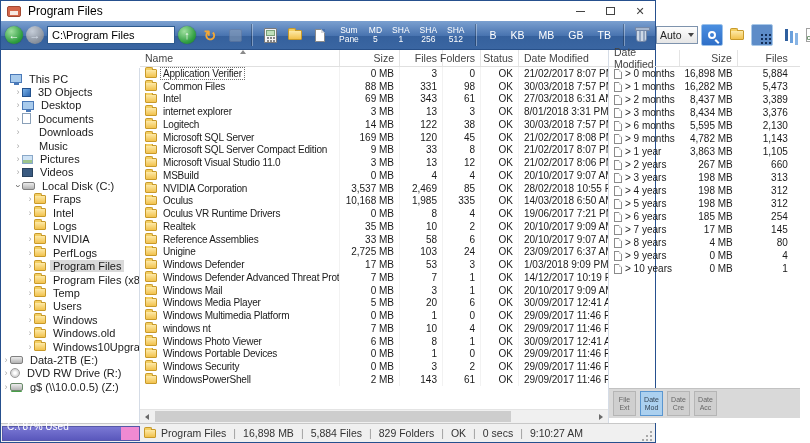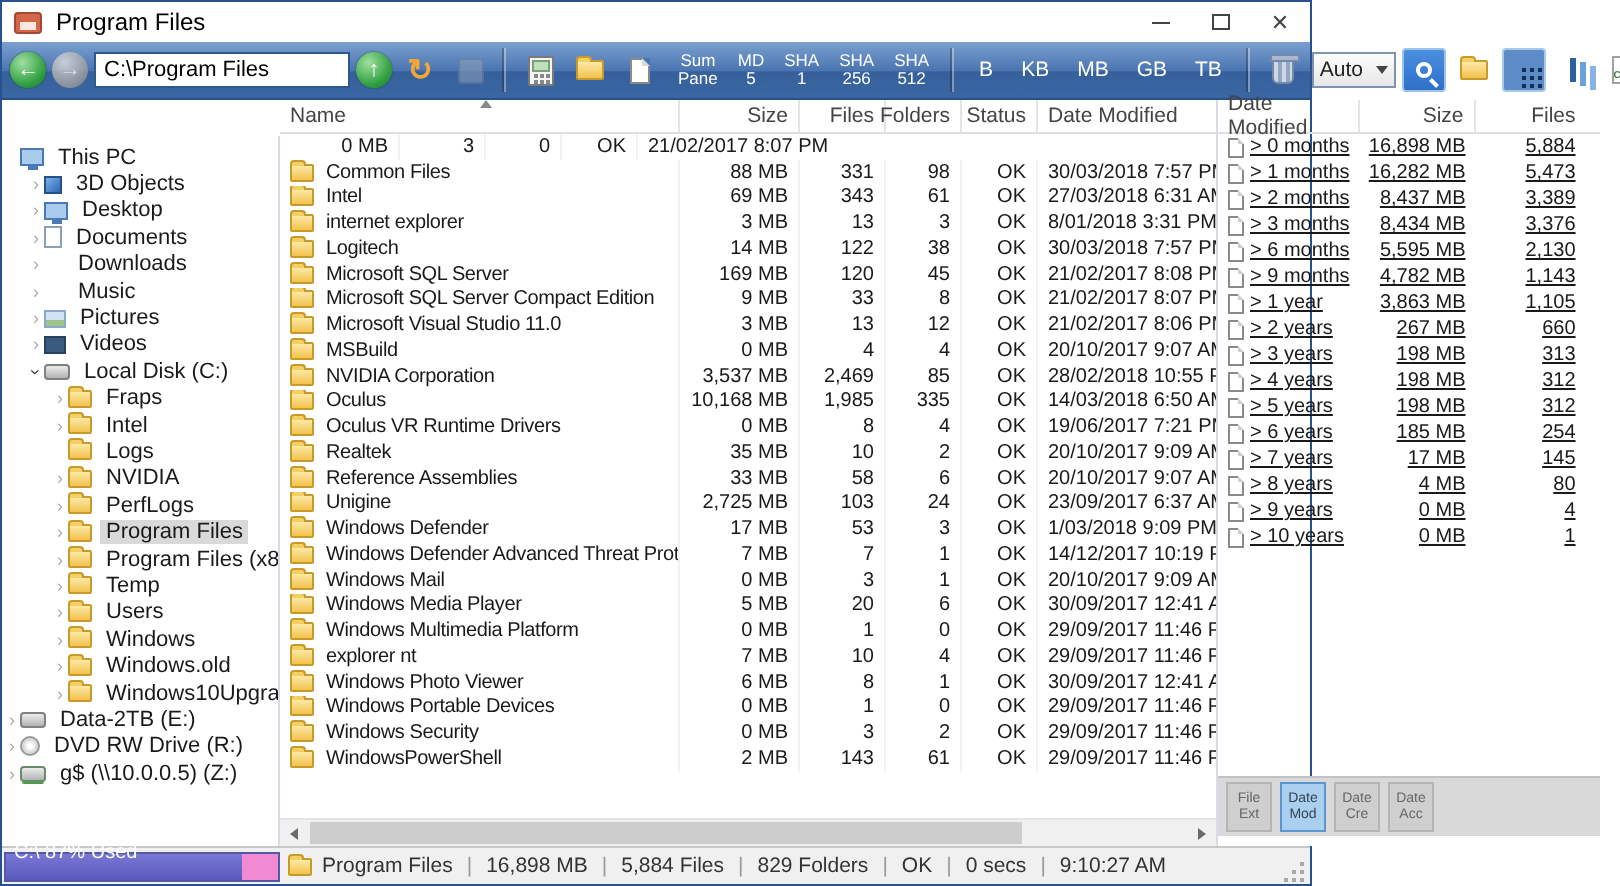--- a/index.html
+++ b/index.html
@@ -108,21 +108,21 @@
   .tri-r { width:0;height:0;border-top:3px solid transparent;border-bottom:3px solid transparent;border-left:4px solid #6a6a6a; }
   .hsthumb { position:absolute; top:1px; bottom:1px; left:15px; width:76%; background:#cdcdcd; }
 
   
   .sidepanel { flex:1 1 auto; display:flex; flex-direction:column; min-height:0; }
   .phead { height:17px; flex:0 0 auto; display:flex; align-items:center; color:#444; font-size:10.5px; border-bottom:1px solid #e0e0e0; }
   .phead .hc { height:100%; display:flex; align-items:center; padding:0 5px; border-right:1px solid #e4e4e4; }
   .pc-label { flex:1; } .pc-size { width:58px; justify-content:flex-end; } .pc-files { width:62px; justify-content:flex-end; padding-right:12px !important; border-right:none !important; }
   .pbody { flex:0 0 auto; }
   .prow { height:13px; display:flex; align-items:center; font-size:10px; }
-  .prow .c { display:flex; align-items:center; padding:0 5px; white-space:nowrap;text-decoration:underline; }
+  .prow .c { display:flex; align-items:center; padding:0 5px; white-space:nowrap; }
   .prow .lab { margin-left:3px; }
   .pfill { flex:1 1 auto; }
   .ptabs { height:30px; flex:0 0 auto; background:#d9d9d9; border-top:1px solid #c2c2c2; display:flex; align-items:center; padding-left:4px; gap:4px; }
   .ptab { width:23px; height:25px; background:#cfcfcf; border:1px solid #b5b5b5; font-size:7px; line-height:8px; color:#666; display:flex; flex-direction:column; align-items:center; justify-content:center; text-align:center; }
   .ptab.active { background:#abd0ef; border-color:#5a96d0; color:#345; }
   .pfoot { height:5px; flex:0 0 auto; background:#fff; }
 
   
   .statusbar { height:19px; flex:0 0 auto; border-top:1px solid #c8c8c8; background:#f0f0f0; display:flex; align-items:center; font-size:10.5px; color:#333; }
   .usage { width:138px; height:15px; margin:0 4px 0 1px; border:1px solid #5557a8; background:#f08ad2; position:relative; flex:0 0 auto; }
@@ -364,20 +364,24 @@
       <div class="thead">
           <div class="hc col-name">Name<span class="sortcaret"></span></div>
           <div class="hc col-size">Size</div>
           <div class="hc col-files">Files</div>
           <div class="hc col-folders">Folders</div>
           <div class="hc col-status">Status</div>
           <div class="hc col-date">Date Modified</div>
         </div>
       <div class="tbody">
           <div class="trow">
+            <div class="c col-name">
+              <span class="ifolder sm"></span>
+              <span class="nm focus">Application Verifier</span>
+            </div>
             <div class="c col-size">0 MB</div>
             <div class="c col-files">3</div>
             <div class="c col-folders">0</div>
             <div class="c col-status">OK</div>
             <div class="c col-date">21/02/2017 8:07 PM</div>
           </div>
           <div class="trow">
             <div class="c col-name">
               <span class="ifolder sm"></span>
               <span class="nm">Common Files</span>
@@ -582,21 +586,21 @@
             </div>
             <div class="c col-size">0 MB</div>
             <div class="c col-files">1</div>
             <div class="c col-folders">0</div>
             <div class="c col-status">OK</div>
             <div class="c col-date">29/09/2017 11:46 PM</div>
           </div>
           <div class="trow">
             <div class="c col-name">
               <span class="ifolder sm"></span>
-              <span class="nm">explorer nt</span>
+              <span class="nm">windows nt</span>
             </div>
             <div class="c col-size">7 MB</div>
             <div class="c col-files">10</div>
             <div class="c col-folders">4</div>
             <div class="c col-status">OK</div>
             <div class="c col-date">29/09/2017 11:46 PM</div>
           </div>
           <div class="trow">
             <div class="c col-name">
               <span class="ifolder sm"></span>

